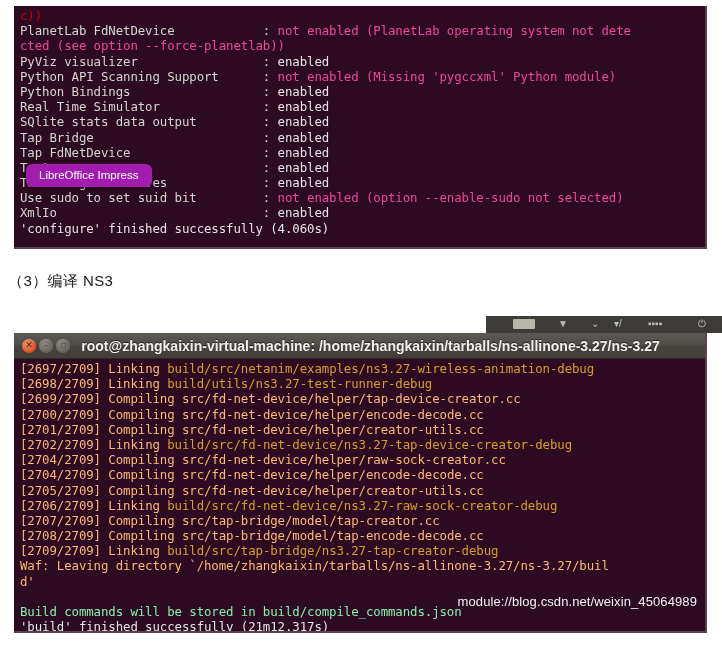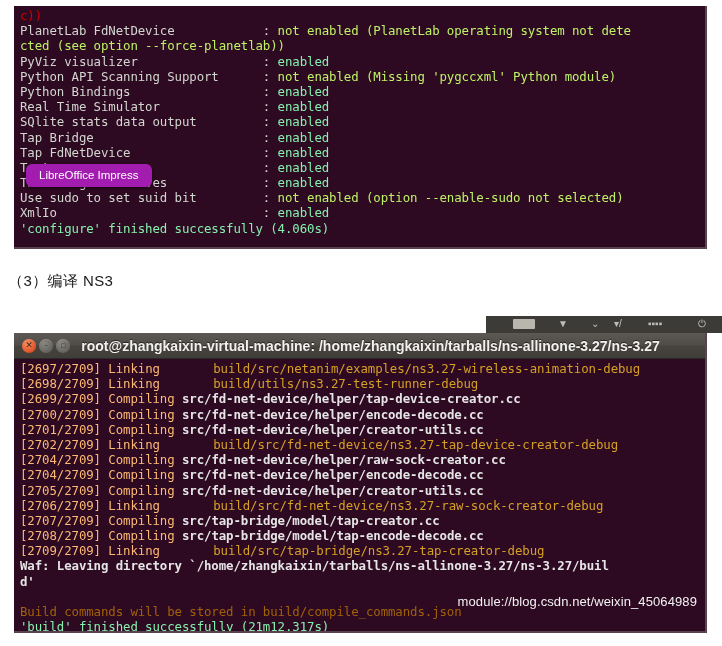--- a/index.html
+++ b/index.html
@@ -29,26 +29,26 @@
     font-size: 12.4px;
     line-height: 15.2px;
     white-space: pre;
     letter-spacing: -0.1px;
   }
   .ln { height: 15.2px; }
 
   
   .c-white  { color: #d3d7cf; }
   .c-bwhite { color: #fdba74; }
-  .c-red    { color: #bef264; }
+  .c-red    { color: #ec4899; }
   .c-dred   { color: #cc0000; }
-  .c-green  { color: #86efac; }
-  .c-lgreen { color: #a16207; }
-  .c-orange { color: #d6a024; margin-left: 46px; }
-  .c-olive  { color: #e5e5e5; font-weight: bold; }
+  .c-green  { color: #e5e5e5; }
+  .c-lgreen { color: #86efac; }
+  .c-orange { color: #d6a024; }
+  .c-olive  { color: #fdba74; }
 
   
   #terminal-one {
     left: 14px;
     top: 6px;
     width: 693px;
     height: 243px;
     border-right: 2px solid #5a4350;
     border-bottom: 2px solid #5a4350;
   }

